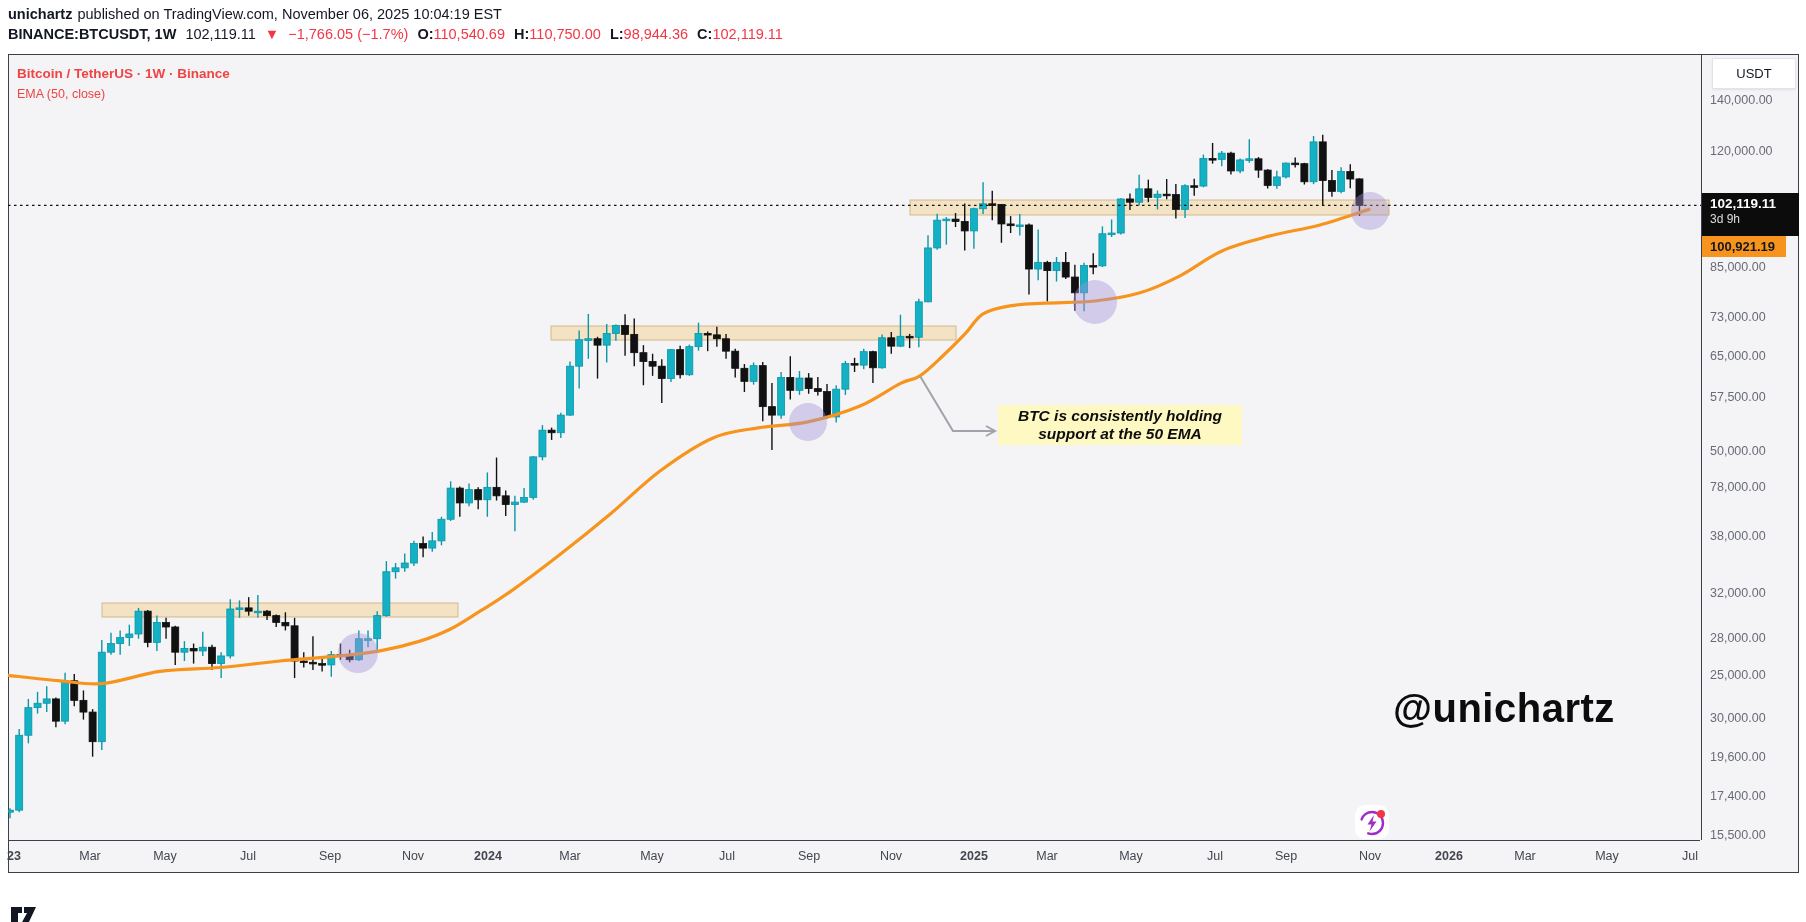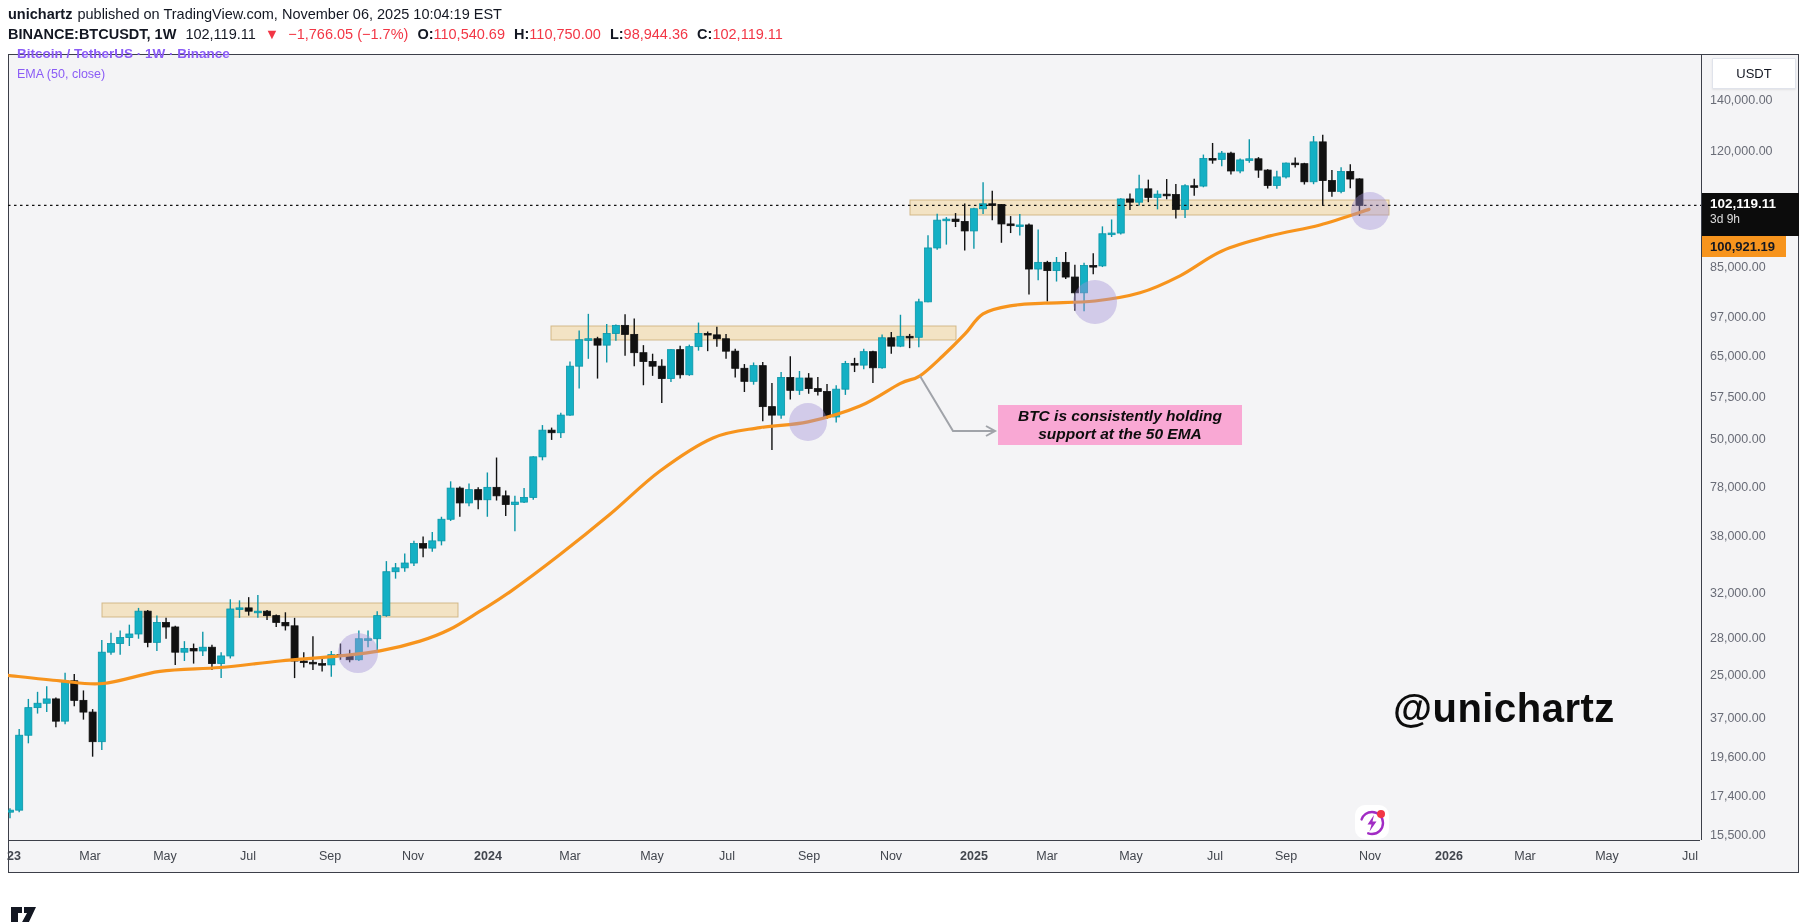--- a/index.html
+++ b/index.html
@@ -14,40 +14,40 @@
   .b { font-weight:bold; }
   .red { color:#f23645; }
   .navy { color:#131722; }
   .sp { display:inline-block; width:5px; }
 
   
   #chart-box { position:absolute; left:8px; top:54px; width:1791px; height:819px; background:#f4f4f6; border:1px solid #3c3f49; }
   #plot-svg { position:absolute; left:0; top:0; width:1806px; height:922px; pointer-events:none; }
 
   
-  #legend { position:absolute; left:17px; top:46px; color:#8b5cf6; }
+  #legend { position:absolute; left:17px; top:66px; color:#ef4444; }
   #legend .t1 { font-size:13.5px; font-weight:bold; }
   #legend .t2 { font-size:12.5px; margin-top:6px; }
 
   
   #axis-sep { position:absolute; left:1701px; top:54px; width:1px; height:786px; background:#3c3f49; }
   #usdt-btn { position:absolute; left:1712px; top:58px; width:84px; height:31px; background:#ffffff; border:1px solid #e0e3eb; border-radius:1px; font-size:13px; color:#131722; display:flex; align-items:center; justify-content:center; box-shadow:0 1px 2px rgba(0,0,0,.08); }
   .ptick { position:absolute; left:1710px; transform:translateY(-50%); font-size:12.5px; color:#696c77; white-space:nowrap; }
   #last-tag { position:absolute; left:1702px; top:193px; width:97px; height:43px; background:#0c0c0c; color:#fff; padding:3px 0 0 8px; }
   #last-tag .p { font-size:13.5px; font-weight:bold; }
   #last-tag .cd { font-size:12px; color:rgba(255,255,255,.85); margin-top:1px; }
   #ema-tag { position:absolute; left:1702px; top:236px; width:84px; height:21px; background:#f7941d; color:#131722; font-size:13px; font-weight:bold; padding:3px 0 0 8px; }
 
   
   #time-sep { position:absolute; left:8px; top:840px; width:1692px; height:1px; background:#3c3f49; }
   .ttick { position:absolute; top:849px; transform:translateX(-50%); font-size:12.5px; color:#42464e; white-space:nowrap; }
   .ttick.year { font-weight:bold; }
 
   
-  #anno { position:absolute; left:998px; top:405px; width:244px; background:#f9a8d4; text-align:center; font-size:15.5px; font-weight:bold; font-style:italic; color:#0d0d0d; line-height:18px; padding:2px 0; }
+  #anno { position:absolute; left:998px; top:405px; width:244px; background:#fef9c3; text-align:center; font-size:15.5px; font-weight:bold; font-style:italic; color:#0d0d0d; line-height:18px; padding:2px 0; }
 
   
   #wm { position:absolute; left:1393px; top:686px; font-size:40px; font-weight:bold; color:#0c0c0c; letter-spacing:.5px; }
 
   
   #flash { position:absolute; left:1355px; top:805px; width:34px; height:34px; background:#fff; border-radius:10px; }
 
   
   #footer-logo { position:absolute; left:10px; top:882px; display:flex; align-items:center; gap:7px; }
   #footer-logo .word { font-size:20px; font-weight:bold; color:#131722; letter-spacing:-.3px;margin-top:40px; }
@@ -396,30 +396,30 @@
     <div class="t1">Bitcoin / TetherUS · 1W · Binance</div>
     <div class="t2">EMA (50, close)</div>
   </div>
 
   <div id="axis-sep"></div>
   <div id="usdt-btn">USDT</div>
   <div id="price-ticks">
       <div class="ptick" style="top: 100px;">140,000.00</div>
       <div class="ptick" style="top: 151.486px;">120,000.00</div>
       <div class="ptick" style="top: 266.663px;">85,000.00</div>
-      <div class="ptick" style="top: 317.495px;">97,000.00</div>
+      <div class="ptick" style="top: 317.495px;">73,000.00</div>
       <div class="ptick" style="top: 356.263px;">65,000.00</div>
       <div class="ptick" style="top: 397.212px;">57,500.00</div>
-      <div class="ptick" style="top: 439px;">50,000.00</div>
+      <div class="ptick" style="top: 451px;">50,000.00</div>
       <div class="ptick" style="top: 486.589px;">78,000.00</div>
       <div class="ptick" style="top: 535.555px;">38,000.00</div>
       <div class="ptick" style="top: 592.953px;">32,000.00</div>
       <div class="ptick" style="top: 637.552px;">28,000.00</div>
       <div class="ptick" style="top: 675.404px;">25,000.00</div>
-      <div class="ptick" style="top: 718.1px;">37,000.00</div>
+      <div class="ptick" style="top: 718.1px;">30,000.00</div>
       <div class="ptick" style="top: 756.682px;">19,600.00</div>
       <div class="ptick" style="top: 796.448px;">17,400.00</div>
       <div class="ptick" style="top: 835.068px;">15,500.00</div>
     </div>
   <div id="last-tag">
     <div class="p">102,119.11</div>
     <div class="cd">3d 9h</div>
   </div>
   <div id="ema-tag">100,921.19</div>
 

